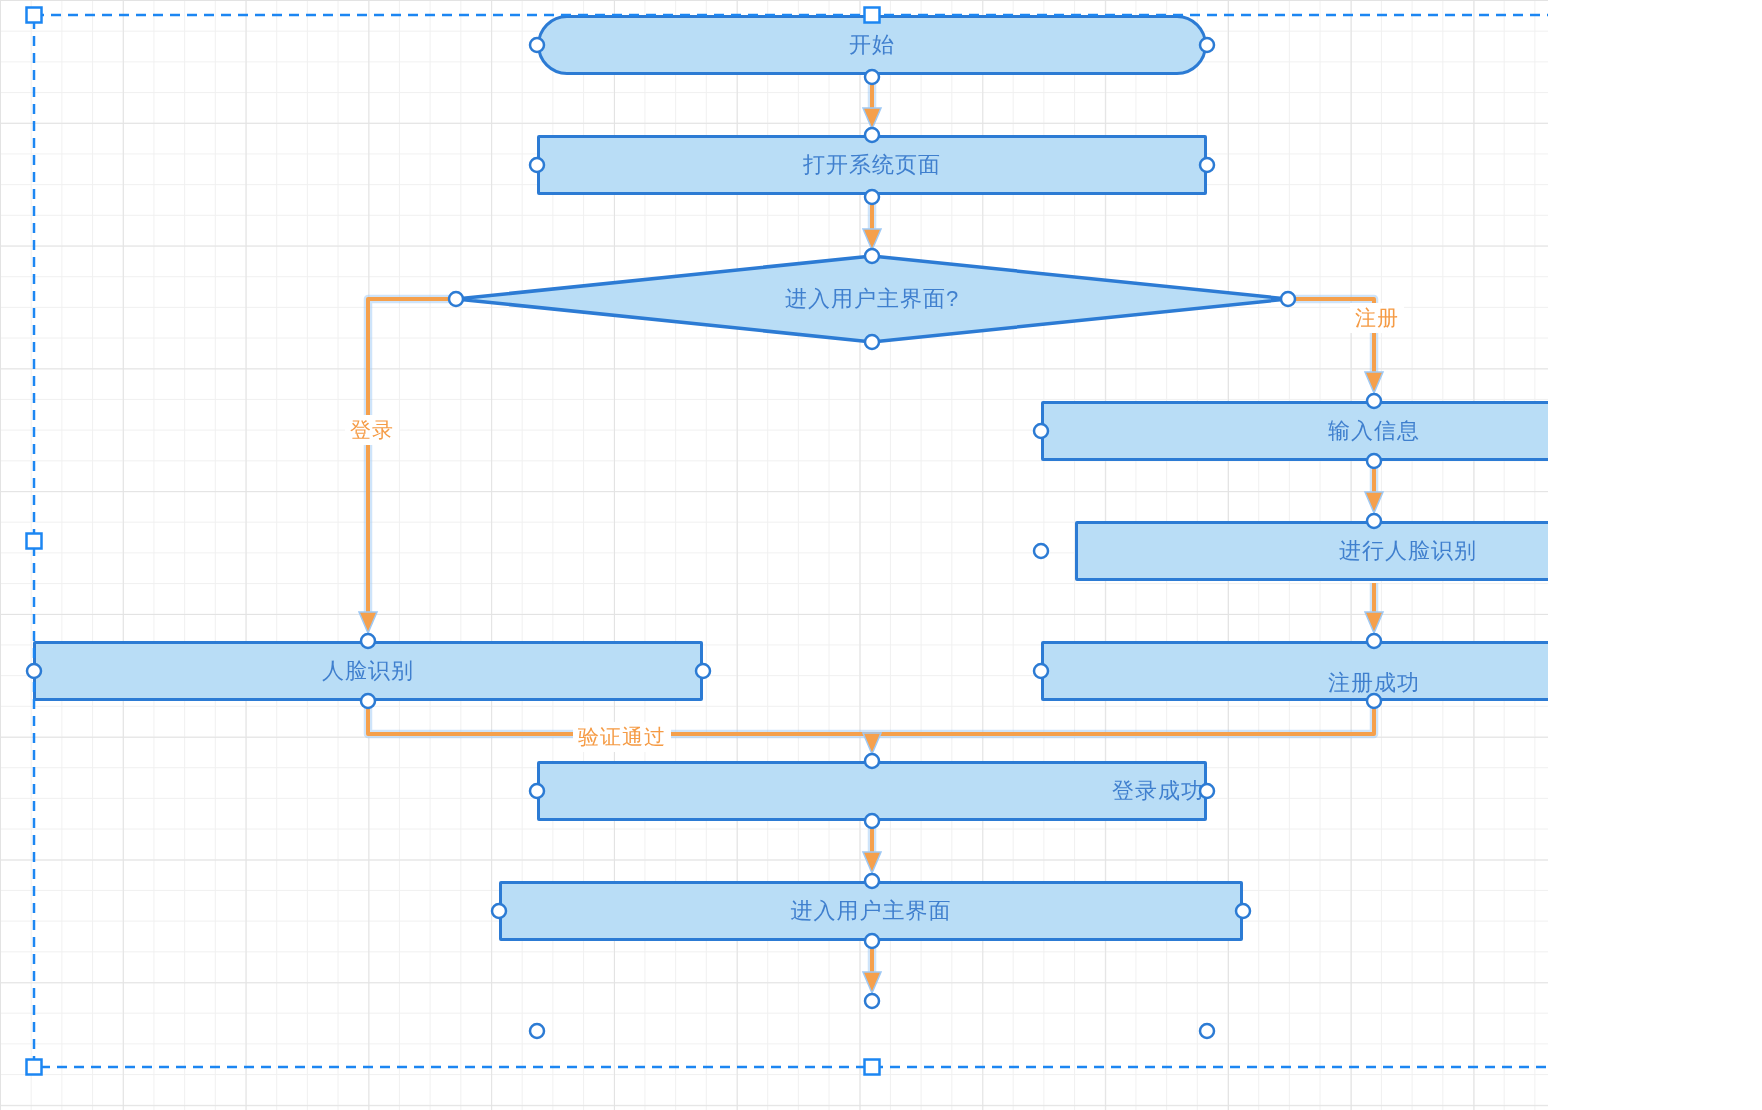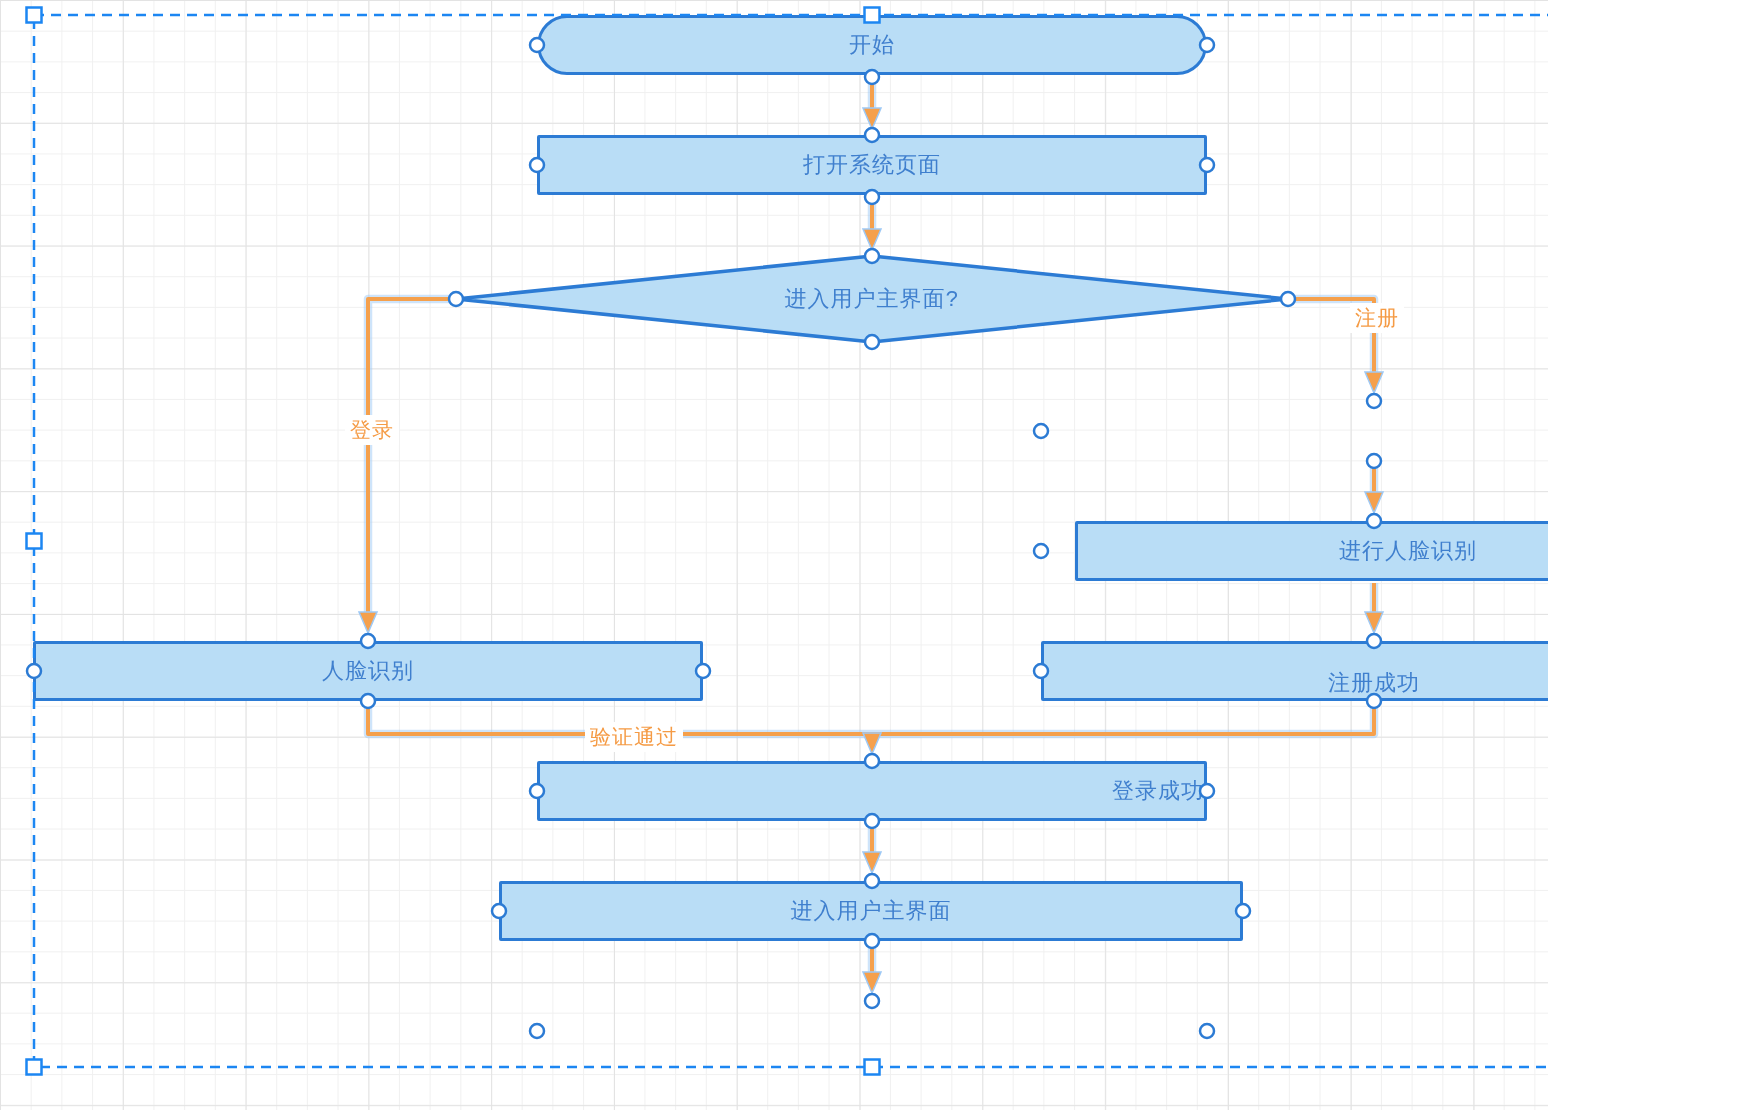--- a/index.html
+++ b/index.html
@@ -12,21 +12,20 @@
   body{font-family:"Liberation Sans", sans-serif;}
   #canvas{
     position:relative; width:1548px; height:1110px; overflow:hidden;
     background-color:#ffffff;
     background-image:
       linear-gradient(to right, var(--grid_major) 1px, transparent 1px),
       linear-gradient(to bottom, var(--grid_major) 1px, transparent 1px),
       linear-gradient(to right, var(--grid_minor) 1px, transparent 1px),
       linear-gradient(to bottom, var(--grid_minor) 1px, transparent 1px);
     background-size:122.8px 122.8px,122.8px 122.8px,30.7px 30.7px,30.7px 30.7px;
-    font-family:Liberation Mono, monospace;
   }
   .node{
     position:absolute; box-sizing:border-box; z-index:10;
     display:flex; align-items:center; justify-content:center;
     background:var(--node_fill); border:3.5px solid var(--node_border);
     color:var(--node_text); font-size:22px; border-radius:2px;
     letter-spacing:1px;
   }
   .stadium{border-radius:31px;}
   #overlay{position:absolute; left:0; top:0; z-index:20; pointer-events:none;}
@@ -59,20 +58,23 @@
 <div id="canvas">
 
   <div class="node stadium" style="left:537px; top:15px; width:670px; height:60px;">
     <span>开始</span>
   </div>
 
   <div class="node" style="left:537px; top:135px; width:670px; height:60px;">
     <span>打开系统页面</span>
   </div>
 
+  <div class="node" style="left:1041px; top:401px; width:666px; height:60px;">
+    <span>输入信息</span>
+  </div>
 
   <div class="node" style="left:1075px; top:521px; width:666px; height:60px;">
     <span>进行人脸识别</span>
   </div>
 
   <div class="node" style="left:33px; top:641px; width:670px; height:60px;">
     <span>人脸识别</span>
   </div>
 
   <div class="node" style="left:1041px; top:641px; width:666px; height:60px;align-items:flex-end;">
@@ -203,15 +205,15 @@
       <rect class="sel-handle" x="1701.5" y="1059.5" width="15" height="15"></rect>
     </g>
 
     <path class="cursor" d="M1727,-3 L1742,15 L1746,5 L1756,4 Z"></path>
   </svg>
 
   <div class="diamond-label" style="left:872px; top:299px;">进入用户主界面?</div>
 
   <div class="edge-label" style="left:372px; top:430px;">登录</div>
   <div class="edge-label" style="left:1377px; top:318px;">注册</div>
-  <div class="edge-label" style="left:622px; top:737px;margin-left:12px;">验证通过</div>
+  <div class="edge-label" style="left:622px; top:737px;">验证通过</div>
 
 </div>
 
 </body></html>

